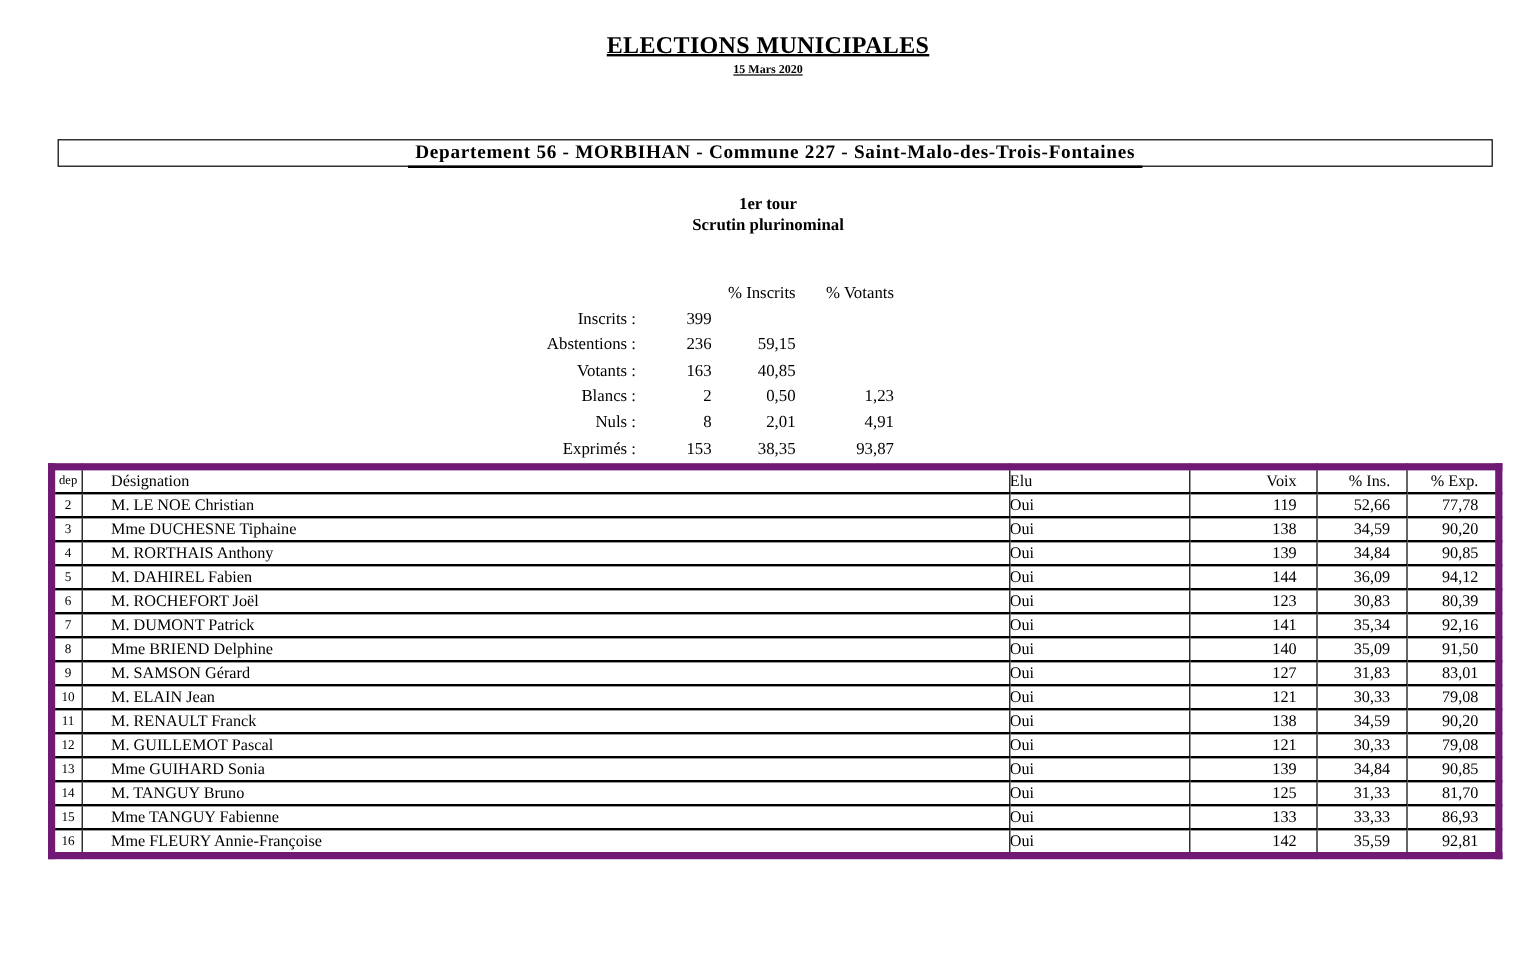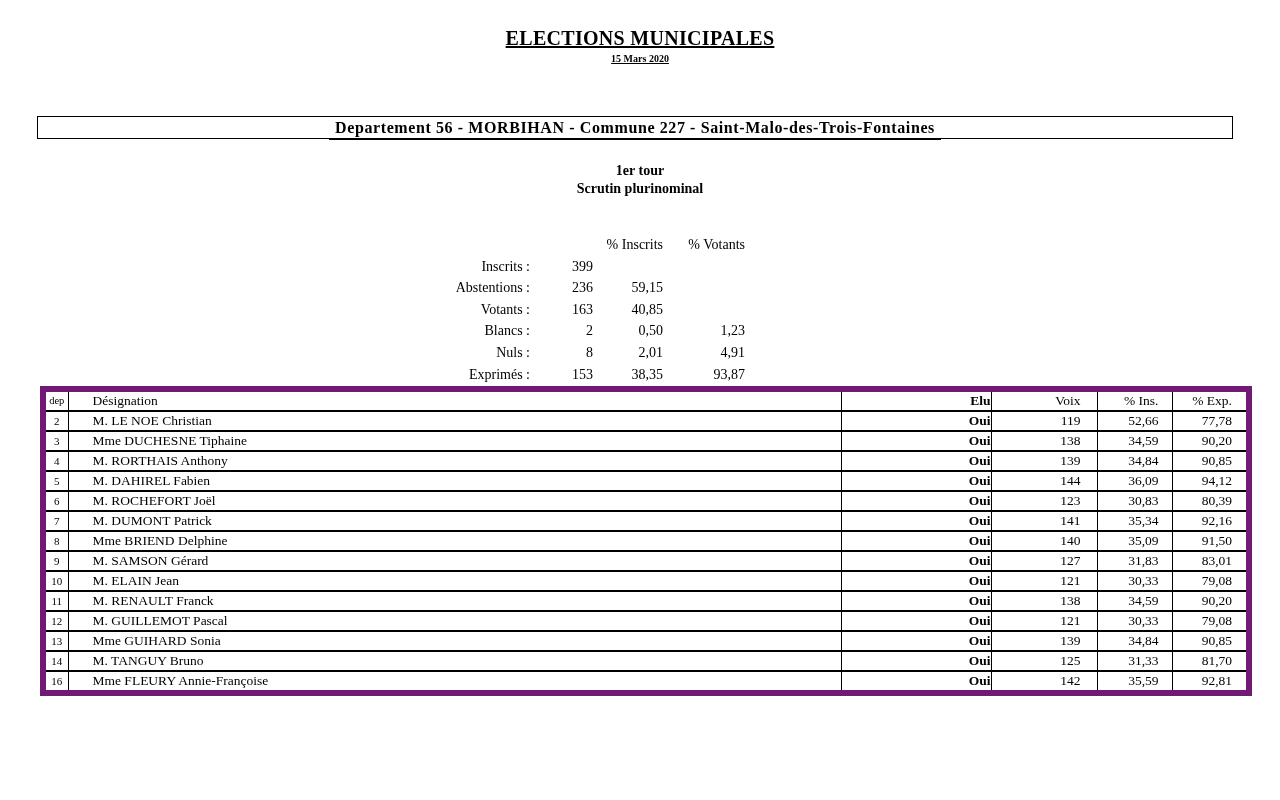--- a/index.html
+++ b/index.html
@@ -4,21 +4,21 @@
 <style>
   * { margin:0; padding:0; box-sizing:border-box; }
   html,body { width:1280px; height:800px; background:#ffffff; }
   body { font-family:"Liberation Serif", serif; color:#000; position:relative; overflow:hidden; }
 
   .doc-header { position:absolute; top:27px; left:0; width:100%; text-align:center;text-decoration:underline; }
   .doc-title { font-size:20px; font-weight:bold; letter-spacing:0.3px; }
   .doc-date  { font-size:10px; font-weight:bold; margin-top:3px; }
 
   .commune-box {
-    position:absolute; left:37px; top:116px; width:1196px; height:23px;
+    position:absolute; left:48px; top:116px; width:1196px; height:23px;
     border:1px solid #000; text-align:center;
   }
   .commune-box .commune-text {
     display:inline-block; font-size:16px; font-weight:bold; letter-spacing:0.6px;
     line-height:20px; margin-top:1px; border-bottom:2px solid #000; padding:0 6px;
   }
 
   .tour-block { position:absolute; top:162px; left:0; width:100%; text-align:center;
     font-weight:bold; font-size:14px; line-height:18px; }
 
@@ -32,21 +32,21 @@
 
   .results { position:absolute; left:40px; top:386px; width:1206px;
     font-size:13.5px; border:6px solid #701a75; }
   .results td, .results th {
     border:1px solid #000; border-top-width:2px;
     height:18px; line-height:18px; padding:0;
     font-weight:normal; white-space:nowrap; overflow:hidden;
   }
   .results .c-dep  { text-align:center; font-size:11px; }
   .results .c-des  { text-align:left; padding-left:24px; }
-  .results .c-elu  { text-align:right;font-weight:bold; }
+  .results .c-elu  { text-align:left; }
   .results .c-voix { text-align:right; padding-right:16px; }
   .results .c-ins  { text-align:right; padding-right:13px; }
   .results .c-exp  { text-align:right; padding-right:14px; }
   .results thead th { text-align:center; padding:0; }
   .results thead th.c-dep { font-size:10.5px; }
 </style>
 </head>
 <body>
 
 <header class="doc-header">
@@ -255,20 +255,28 @@
 
       <tr>
         <td class="c-dep">14</td>
         <td class="c-des">M. TANGUY Bruno</td>
         <td class="c-elu">Oui</td>
         <td class="c-voix">125</td>
         <td class="c-ins">31,33</td>
         <td class="c-exp">81,70</td>
       </tr>
 
+      <tr>
+        <td class="c-dep">15</td>
+        <td class="c-des">Mme TANGUY Fabienne</td>
+        <td class="c-elu">Oui</td>
+        <td class="c-voix">133</td>
+        <td class="c-ins">33,33</td>
+        <td class="c-exp">86,93</td>
+      </tr>
 
       <tr>
         <td class="c-dep">16</td>
         <td class="c-des">Mme FLEURY Annie-Françoise</td>
         <td class="c-elu">Oui</td>
         <td class="c-voix">142</td>
         <td class="c-ins">35,59</td>
         <td class="c-exp">92,81</td>
       </tr>
     </tbody>

